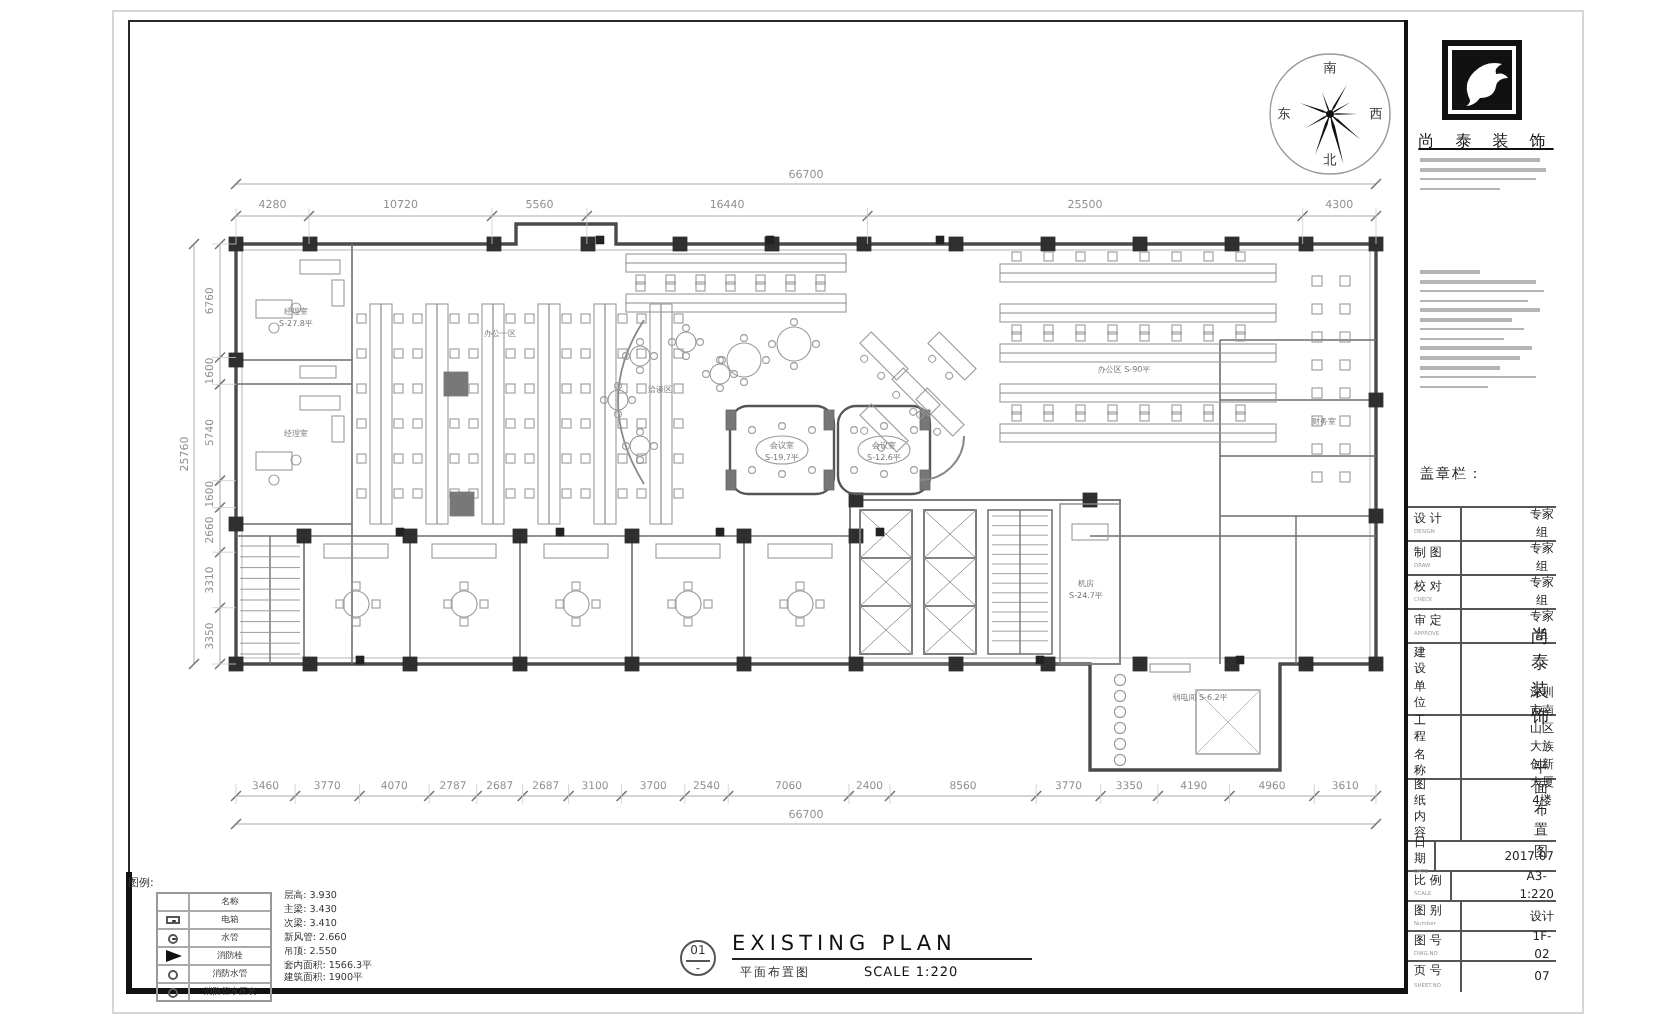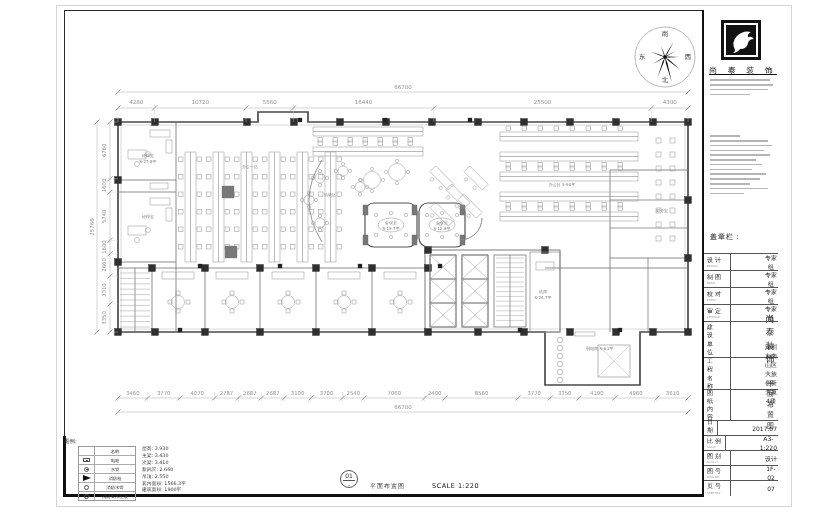--- a/index.html
+++ b/index.html
@@ -804,15 +804,16 @@
       <div class="lg-spec">套内面积: 1566.3平</div>
       <div class="lg-spec">建筑面积: 1900平</div>
     </div>
 </div>
 
 <div class="abs footer">
   <div class="f-circle">
     <div class="num">01</div>
     <div class="dash">-</div>
   </div>
+  <div class="f-title">EXISTING PLAN</div>
   <div class="f-sub">平面布置图</div>
   <div class="f-scale">SCALE 1:220</div>
 </div>
 
 </body></html>

